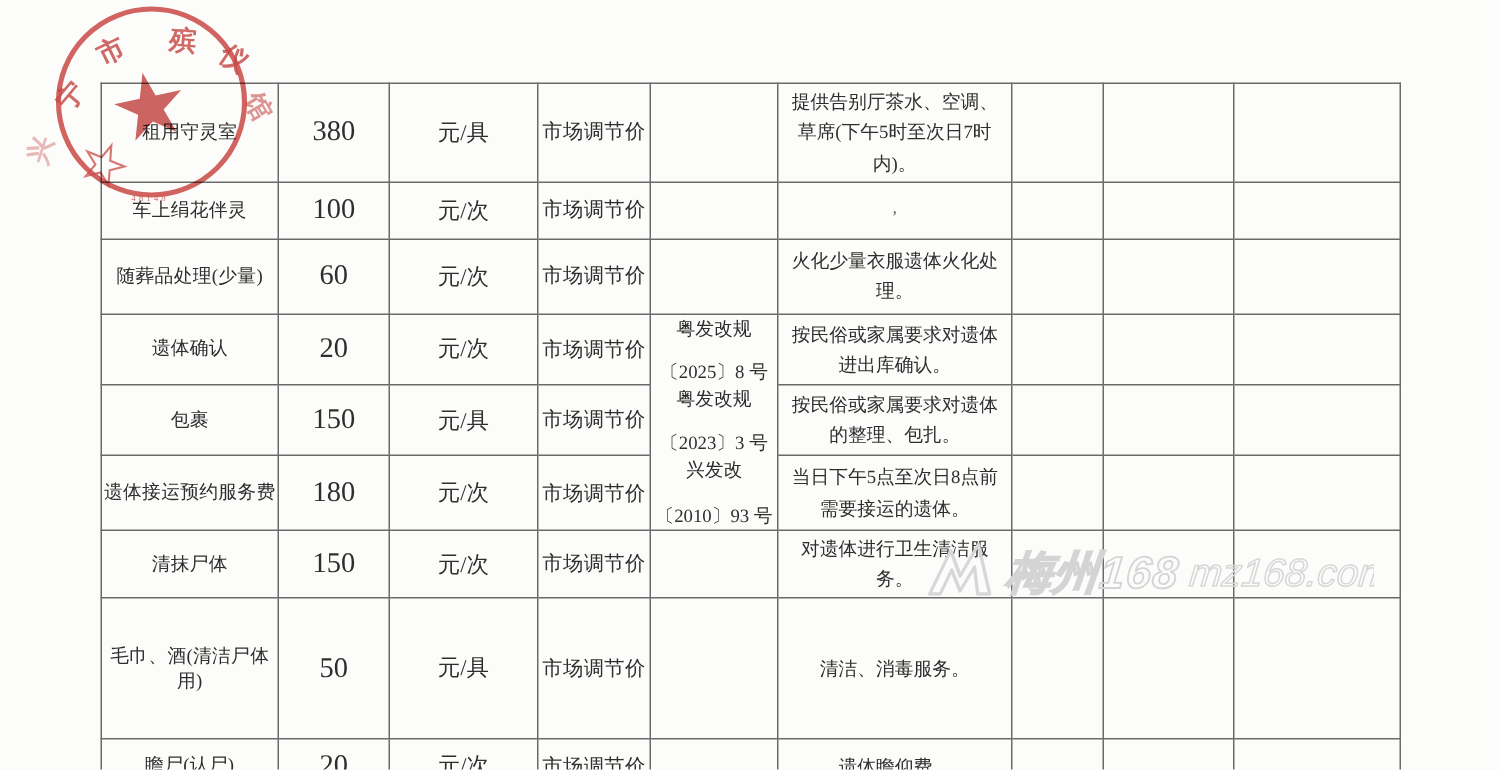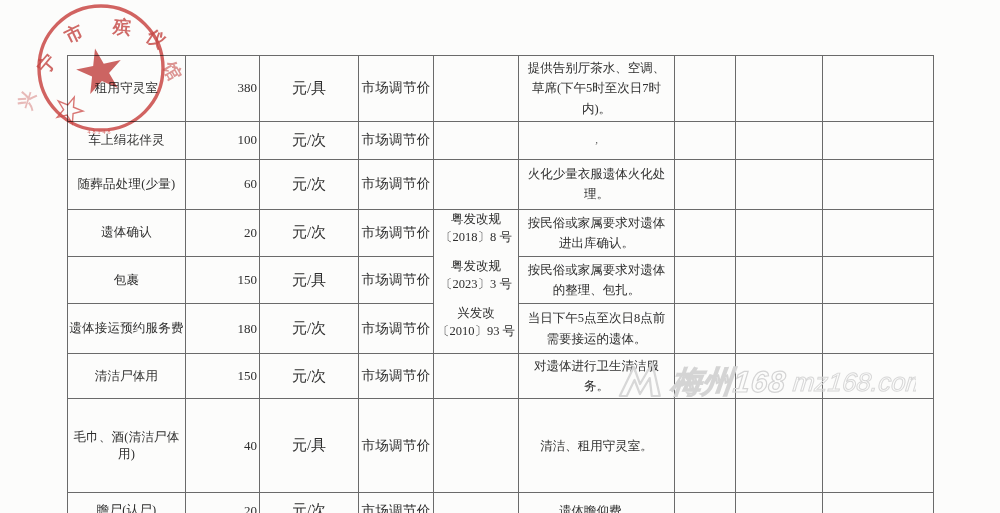--- a/index.html
+++ b/index.html
@@ -13,27 +13,27 @@
   table.doc-table{
     position:absolute;left:67px;top:55px;width:866px;
     border-collapse:collapse;table-layout:fixed;
   }
   td{
     border:1px solid #6a6a6a;
     text-align:center;vertical-align:middle;
     overflow:hidden;padding:0 2px;
   }
   .c-name{font-size:12.5px;padding:0 1px;letter-spacing:.2px;text-align:center;}
-  .c-num{font-size:13px;text-align:right;}
+  .c-num{font-size:19px;}
   .c-unit{font-size:15px;}
   .c-pricing{font-size:13.5px;letter-spacing:.3px;}
   .c-desc{font-size:12.5px;line-height:1.62;padding:2px 3px;}
   .c-desc-mark{font-size:11px;color:#555;}
   .policy-merged{padding:0;vertical-align:top;}
-  .pref{display:flex;flex-direction:column;justify-content:flex-start;
+  .pref{display:flex;flex-direction:column;justify-content:space-between;
         font-size:12.5px;line-height:1.45;}
   .pref span{white-space:nowrap;}
   
   .stamp{
     position:absolute;left:0;top:0;
     mix-blend-mode:multiply;filter:blur(.3px);
     pointer-events:none;
   }
   
   .watermark{
@@ -95,21 +95,21 @@
   </tr>
 
   <tr style="height:47px">
     <td class="c-name">遗体确认</td>
     <td class="c-num">20</td>
     <td class="c-unit">元/次</td>
     <td class="c-pricing">市场调节价</td>
     <td class="policy-merged" rowspan="3">
       <div class="pref" style="height:47px">
         <span>粤发改规</span>
-        <span>〔2018〕8 号</span>
+        <span>〔2025〕8 号</span>
       </div>
       <div class="pref" style="height:47px">
         <span>粤发改规</span>
         <span>〔2023〕3 号</span>
       </div>
       <div class="pref" style="height:49px">
         <span>兴发改</span>
         <span>〔2010〕93 号</span>
       </div>
     </td>
@@ -135,38 +135,38 @@
     <td class="c-num">180</td>
     <td class="c-unit">元/次</td>
     <td class="c-pricing">市场调节价</td>
     <td class="c-desc">当日下午5点至次日8点前需要接运的遗体。</td>
     <td></td>
     <td></td>
     <td></td>
   </tr>
 
   <tr style="height:38px">
-    <td class="c-name">清洁尸体用</td>
+    <td class="c-name">清抹尸体</td>
     <td class="c-num">150</td>
     <td class="c-unit">元/次</td>
     <td class="c-pricing">市场调节价</td>
     <td></td>
     <td class="c-desc">对遗体进行卫生清洁服务。</td>
     <td></td>
     <td></td>
     <td></td>
   </tr>
 
   <tr style="height:94px">
     <td class="c-name">毛巾、酒(清洁尸体用)</td>
-    <td class="c-num">40</td>
+    <td class="c-num">50</td>
     <td class="c-unit">元/具</td>
     <td class="c-pricing">市场调节价</td>
     <td></td>
-    <td class="c-desc">清洁、租用守灵室。</td>
+    <td class="c-desc">清洁、消毒服务。</td>
     <td></td>
     <td></td>
     <td></td>
   </tr>
 
   <tr style="height:36px">
     <td class="c-name">瞻尸(认尸)</td>
     <td class="c-num">20</td>
     <td class="c-unit">元/次</td>
     <td class="c-pricing">市场调节价</td>

